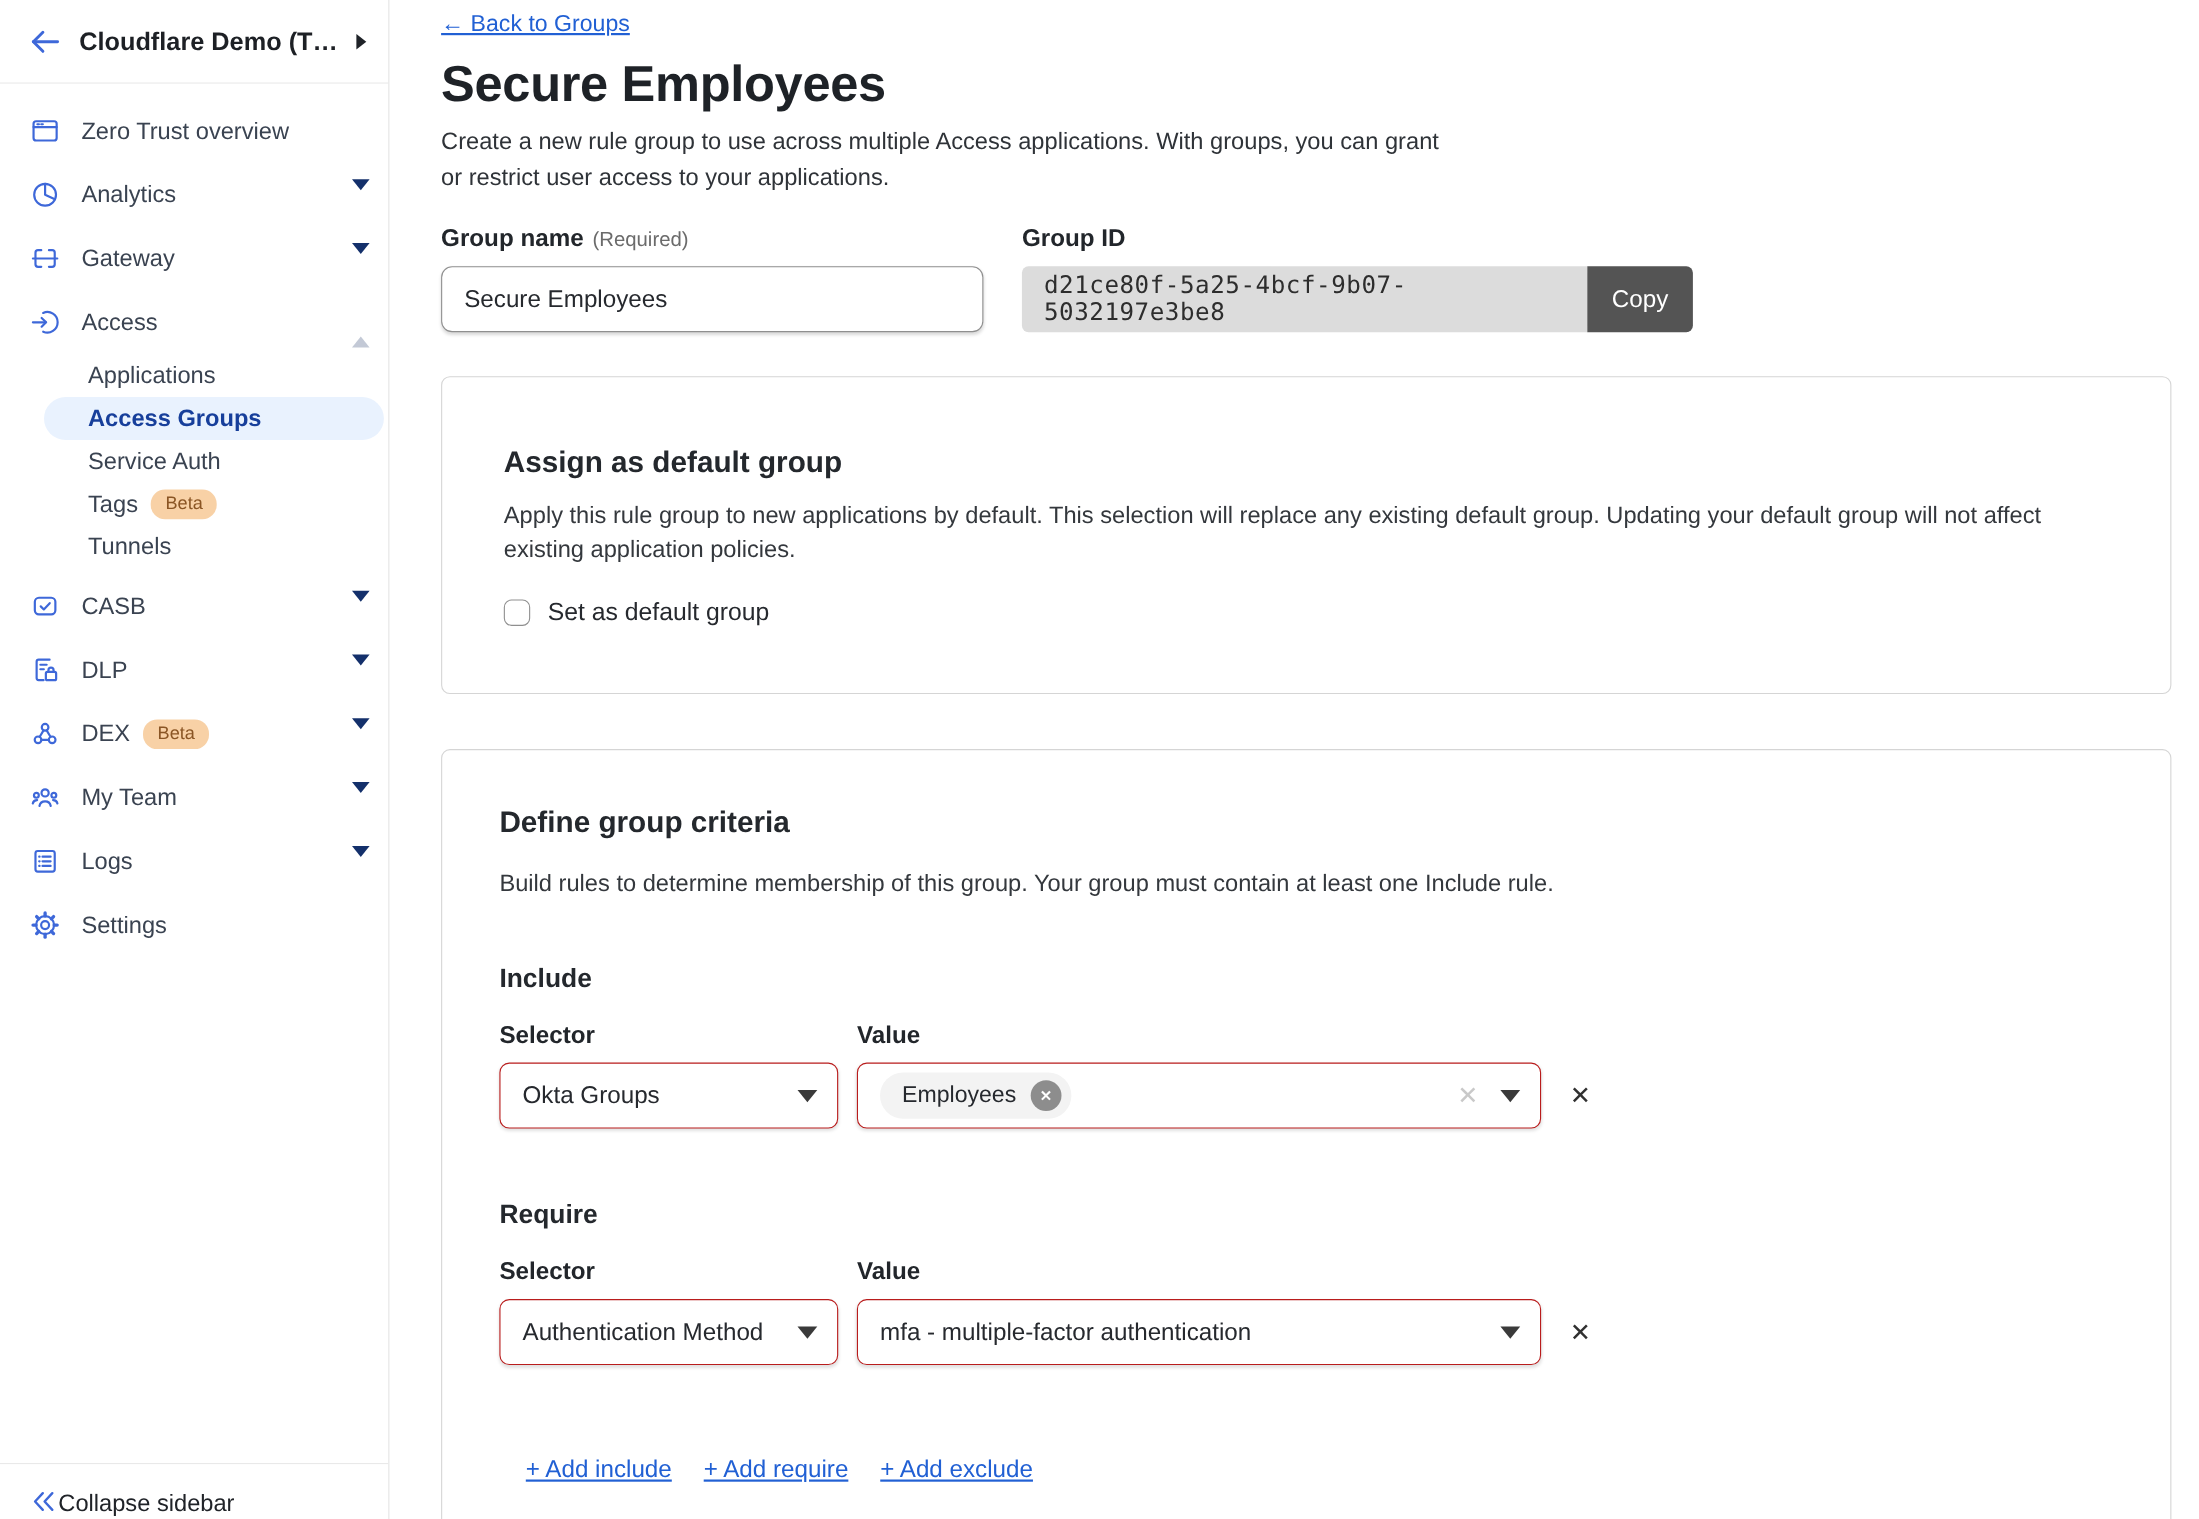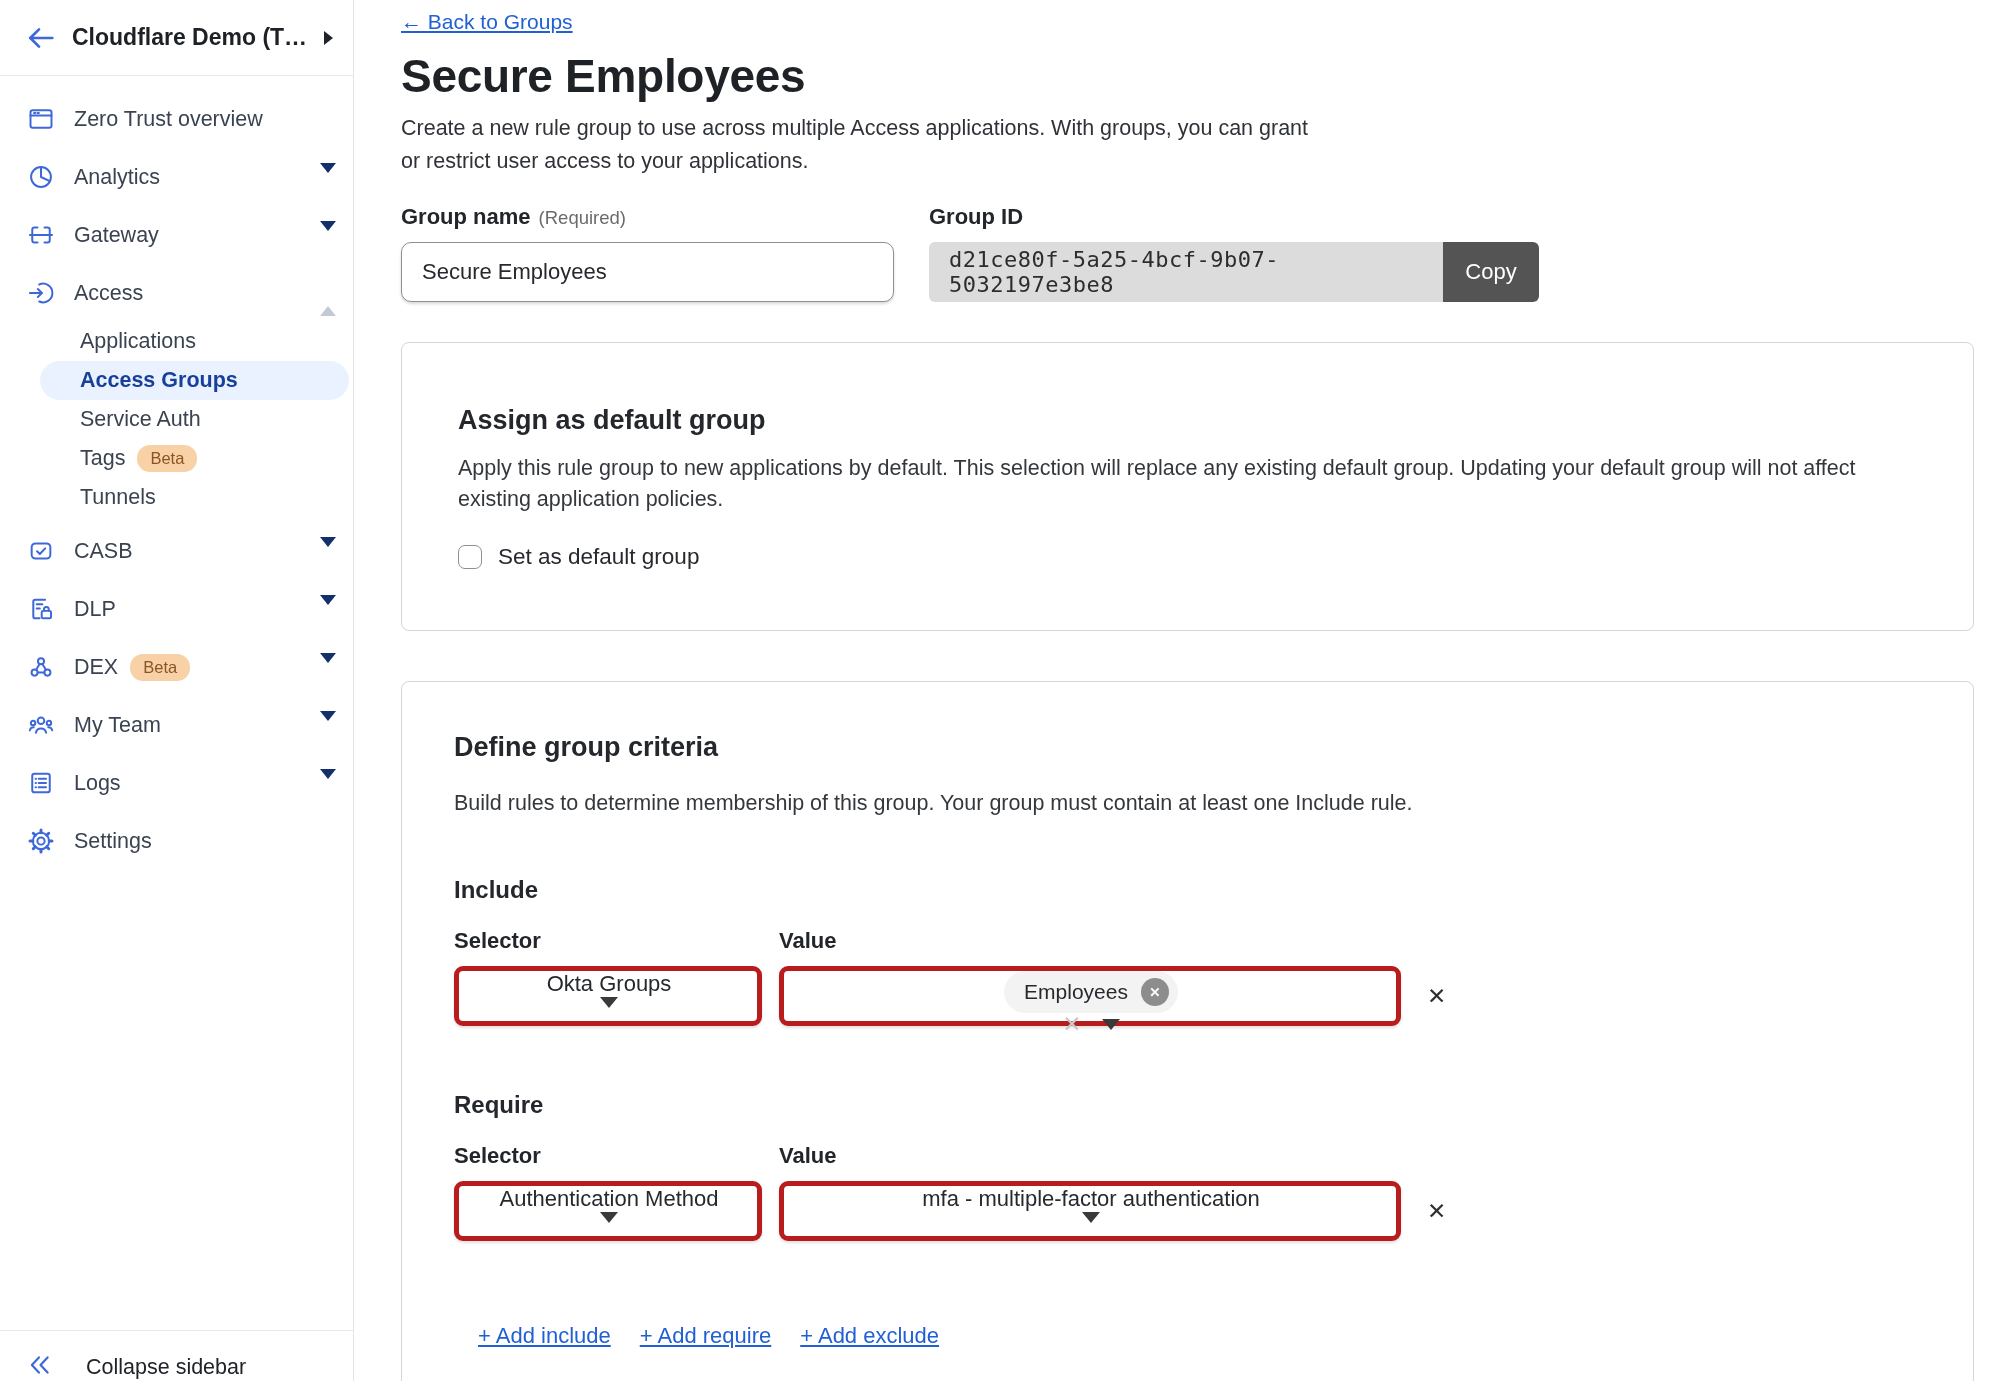--- a/index.html
+++ b/index.html
@@ -30,21 +30,21 @@
   .sub-item { height:39px; display:flex; align-items:center; padding-left:80px;
               font-size:21.5px; color:#3a4351; cursor:pointer; }
   .sub-item.active { margin-left:40px; margin-right:4px; padding-left:40px; background:#e9f2fe;
                      border-radius:20px; font-weight:700; color:#173f9b; }
   .gap5 { margin-top:5px; }
   .beta-badge { margin-left:12px; background:#f8d1a6; color:#8a5524; font-size:16.5px;
                 padding:4px 13px; border-radius:13px; }
   .side-footer { position:absolute; top:1330px; left:0; right:0; height:51px;
                  border-top:1px solid #e9e9e9; display:flex; align-items:center;
                  padding:22px 0 0 27px; cursor:pointer; }
-  .side-footer .lbl { margin-left:33px; font-size:21.5px; color:#202328; }
+  .side-footer .lbl { margin-left:0; font-size:21.5px; color:#202328; }
 
   
   .main { position:absolute; left:355px; top:0; right:0; bottom:0; padding:10px 0 0 46px; }
   .back-link { display:inline-block; font-size:21px; color:#2160d4; text-decoration:underline;
                cursor:pointer; }
   h1 { margin-top:14px; font-size:46px; line-height:56px; font-weight:700; color:#1e2227;
        letter-spacing:-0.3px; }
   .desc { margin-top:8px; font-size:21.5px; line-height:33px; color:#2f3338; }
 
   .form-row { display:flex; margin-top:26px; }
@@ -70,24 +70,24 @@
   .checkbox { width:24px; height:24px; border:1.5px solid #8f8f8f; border-radius:7px;
               background:#fff; cursor:pointer; }
   .checkbox-label { margin-left:16px; font-size:22.5px; color:#26292e; }
 
   .rule-heading { font-size:24px; line-height:30px; font-weight:700; color:#24282d; }
   .mt-include { margin-top:56px; }
   .mt-require { margin-top:64px; }
   .rule-labels { display:flex; margin-top:23px; }
   .col-selector { width:325px; }
   .rule-row { display:flex; align-items:center; margin-top:10px; }
-  .select { height:60px; border:5px solid #b91c1c; border-radius:9px; background:#fff;
-            display:flex; align-items:center; 
+  .select { height:60px; border:1px solid #b91c1c; border-radius:9px; background:#fff;
+            display:flex; align-items:center; justify-content:space-between;
             padding:0 18px 0 20px; font-size:22px; color:#26292e; cursor:pointer;
-            box-shadow:0 2px 3px rgba(0,0,0,.12);flex-direction:column; }
+            box-shadow:0 2px 3px rgba(0,0,0,.12); }
   .sel-selector { width:308px; }
   .sel-value { width:622px; margin-left:17px; }
   .caret-sel { width:0; height:0; border-left:9px solid transparent; border-right:9px solid transparent;
                border-top:11px solid #3a3a3a; }
   .value-right { display:flex; align-items:center; gap:20px; }
   .clear-x { color:#c9c9c9; font-size:23px; line-height:1; }
   .chip { display:flex; align-items:center; background:#f3f3f3; border-radius:999px;
           padding:7px 9px 7px 20px; }
   .chip-label { font-size:21px; color:#26292e; }
   .chip-x { margin-left:13px; width:28px; height:28px; border-radius:50%; background:#8d8d8d;

